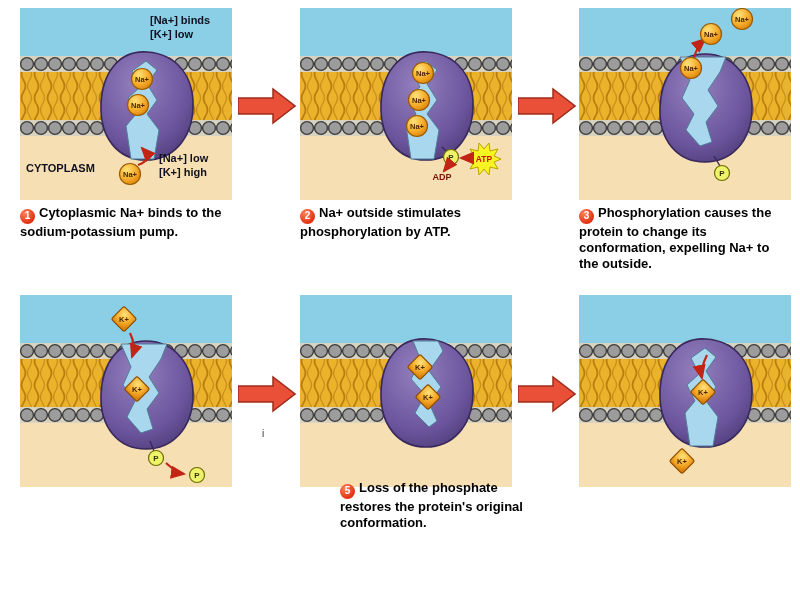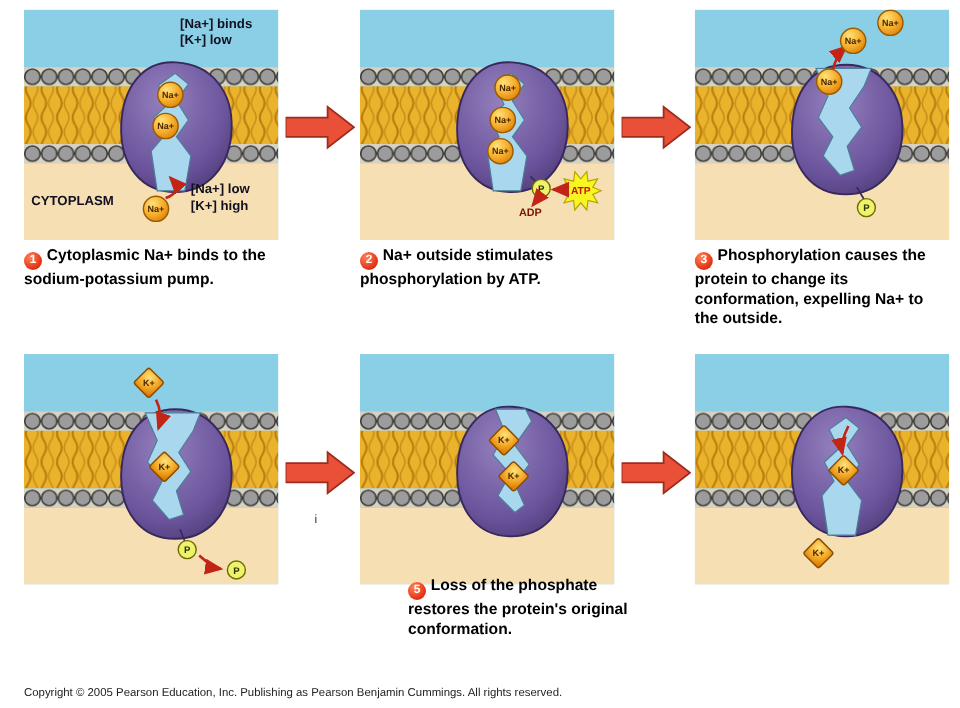--- a/index.html
+++ b/index.html
@@ -280,15 +280,14 @@
           </g>
         <text x="103" y="168.5" class="iont">K+</text>
       </g>
     </svg>
   </div>
 
   <div class="caption" style="left:300px; top:480px; width:200px;margin-left:40px;">
     <span class="badge">5</span><span>Loss of the phosphate restores the protein's original conformation.</span>
   </div>
 
-  <div class="copyright" style="left:20px; top:572px;">Copyright © 2005 Pearson Education, Inc. Publishing as Pearson Benjamin Cummings. All rights reserved.</div>
 
 </div>
 
 </body></html>

